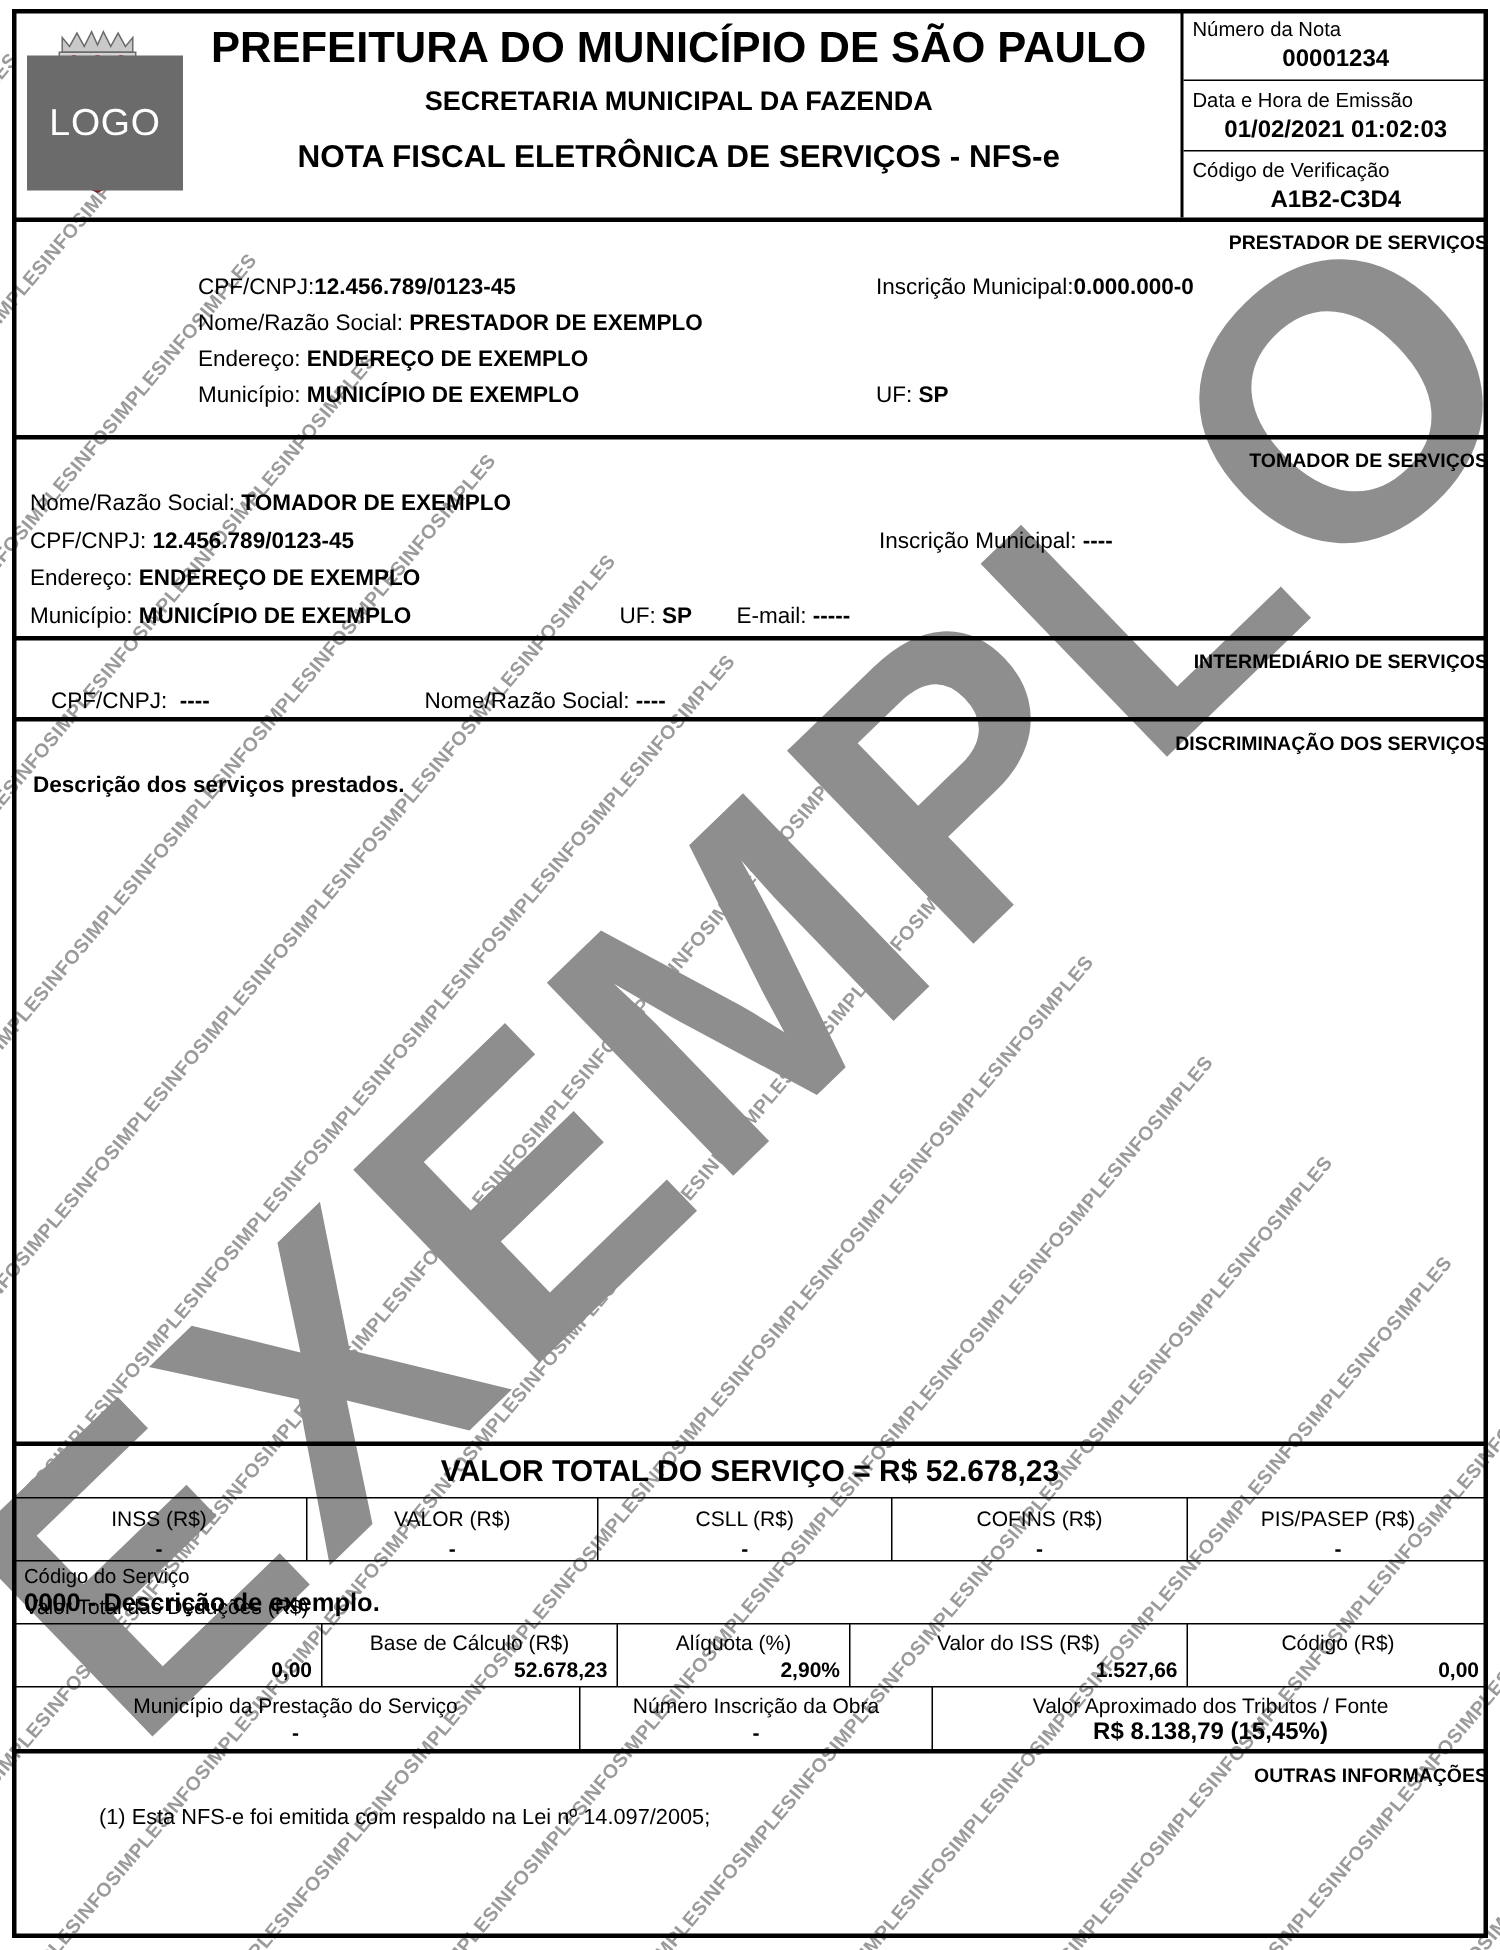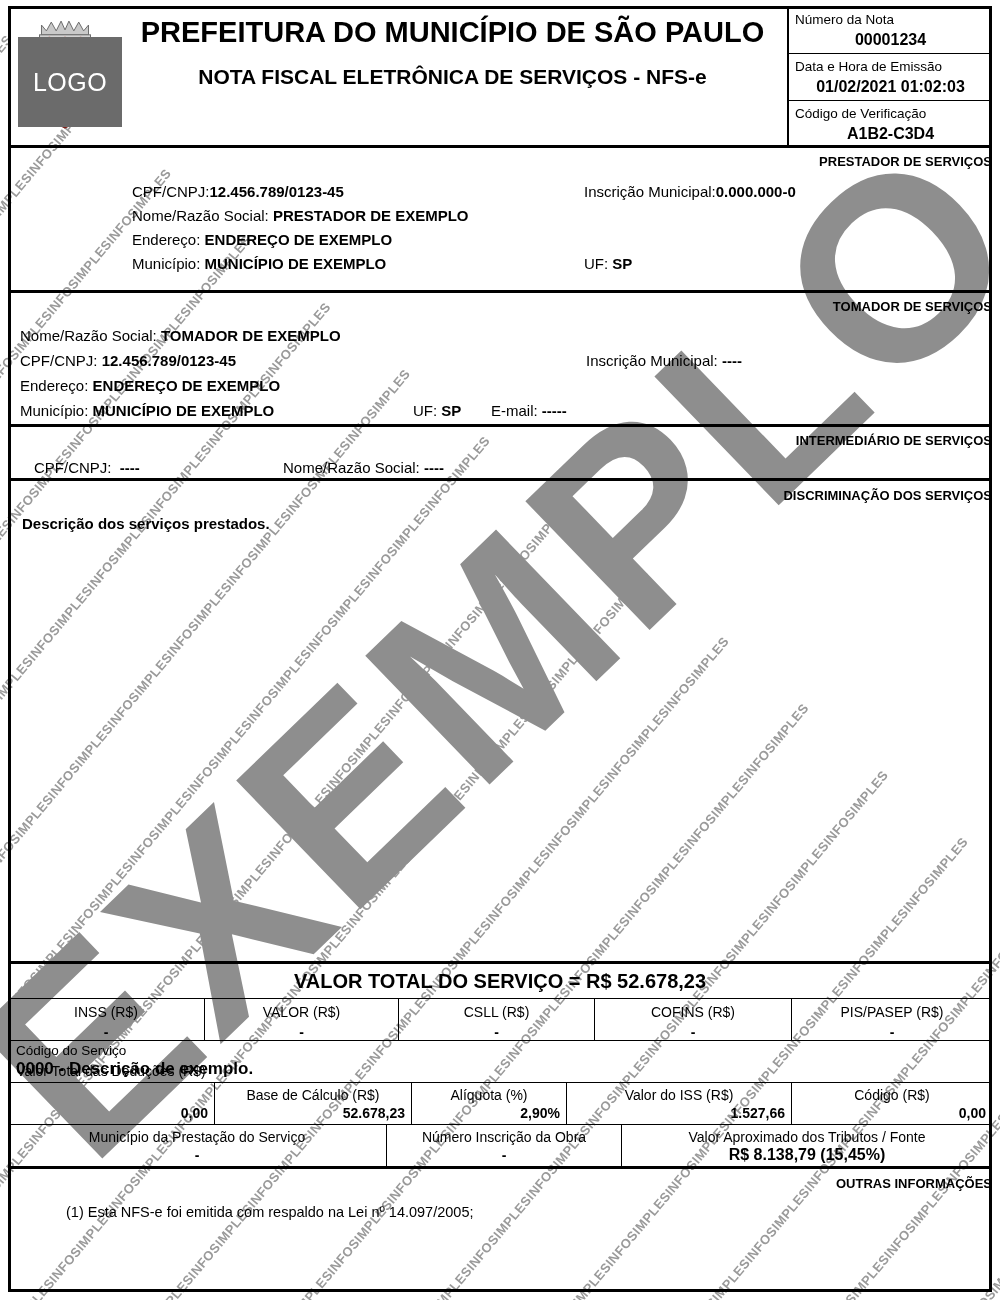--- a/index.html
+++ b/index.html
@@ -273,20 +273,21 @@
 
           <g>
             <path d="M14 106 L50 98 L86 106 L86 116 L50 108 L14 116 Z" fill="#b53228" stroke="#7d2019" stroke-width="1"></path>
             <text x="50" y="113" font-family="Liberation Serif, serif" font-size="7" fill="#f0e8d8" text-anchor="middle" letter-spacing="0.8">NON DVCOR DVCO</text>
           </g>
         </svg>
       </div>
 
       <div class="titles">
         <div class="t1">PREFEITURA DO MUNICÍPIO DE SÃO PAULO</div>
+        <div class="t2">SECRETARIA MUNICIPAL DA FAZENDA</div>
         <div class="t3">NOTA FISCAL ELETRÔNICA DE SERVIÇOS - NFS-e</div>
       </div>
 
       <div class="vrule thick" style="left:779px; top:0; height:139px;"></div>
       <div class="hdr-right">
         <div class="hr-cell" style="top:3px;">
           <div class="hr-lbl">Número da Nota</div>
           <div class="hr-val">00001234</div>
         </div>
         <div class="rule thin" style="top:47px; left:0; width:203px;"></div>

